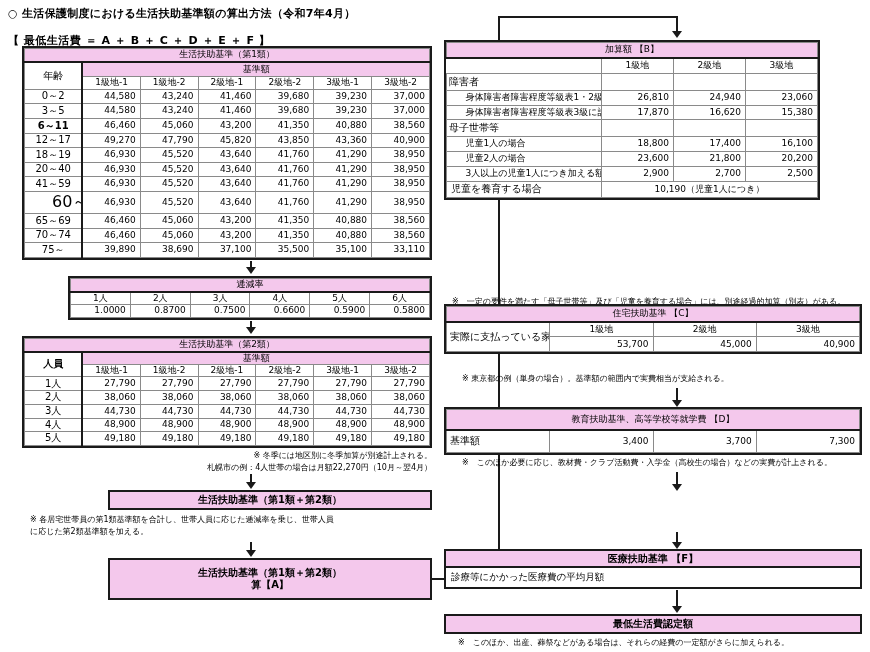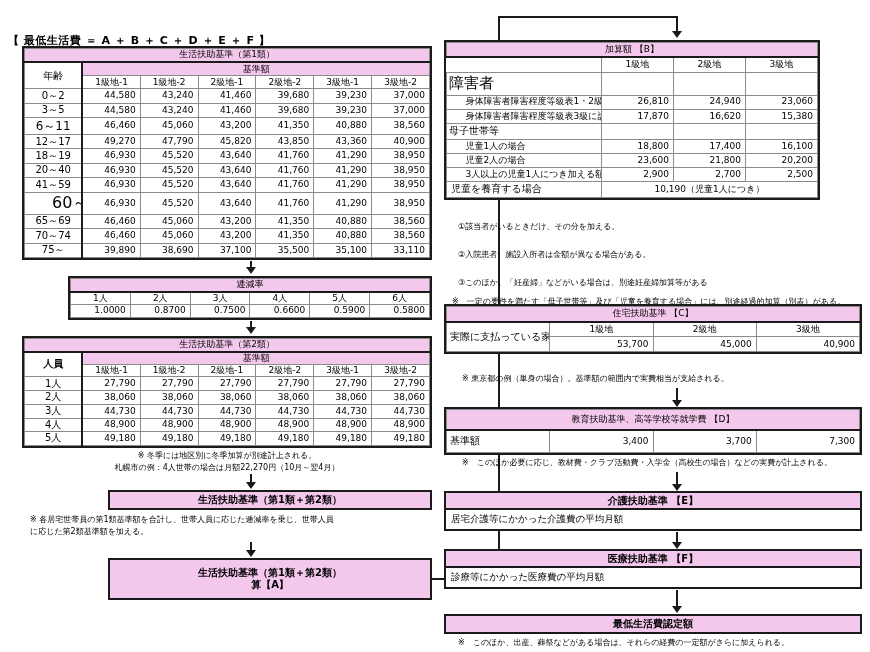--- a/index.html
+++ b/index.html
@@ -78,37 +78,38 @@
     background: #fff; font-size: 9.5px; padding: 2px 5px; line-height: 1.5;
   }
 
   
   .note {
     position: absolute;
     font-size: 8px;
     line-height: 1.45;
     white-space: pre-line;
   }
-  .note-c { text-align: center; }
+  .note-c { text-align: right; }
 
   
   .vline { position: absolute; background: #1a1a1a; width: 2px; }
   .arrowhead {
     position: absolute; width: 0; height: 0;
     border-left: 5px solid transparent;
     border-right: 5px solid transparent;
     border-top: 7px solid #1a1a1a;
   }
   .conn { position: absolute; background: #1a1a1a; }
 </style>
 </head>
 <body>
 
 <div class="page">
 
+  <div class="doc-title">○ 生活保護制度における生活扶助基準額の算出方法（令和7年4月）</div>
   <div class="formula">【 最低生活費 ＝ A ＋ B ＋ C ＋ D ＋ E ＋ F 】</div>
 
   <div class="tbl" id="tbl-class1" style="left:22px; top:46px; width:410px; height:214px;">
     <table class="grid">
       <tbody>
           <tr>
             <td class="hdr-pink" colspan="7">生活扶助基準（第1類）</td>
           </tr>
       <tr>
         <td class="ctr vmid" rowspan="2" style="width:62px; font-weight:normal; font-size:10px; border-right:2px solid #1a1a1a;">年齢</td>
@@ -136,21 +137,21 @@
           <tr>
             <td class="ctr" style="border-right: 2px solid rgb(26, 26, 26); font-size: 10px;">3～5</td>
             <td class="rgt">44,580</td>
             <td class="rgt">43,240</td>
             <td class="rgt">41,460</td>
             <td class="rgt">39,680</td>
             <td class="rgt">39,230</td>
             <td class="rgt">37,000</td>
           </tr>
           <tr>
-            <td class="ctr" style="border-right: 2px solid rgb(26, 26, 26); font-size: 12px;">6～11</td>
+            <td class="ctr" style="border-right: 2px solid rgb(26, 26, 26); font-size: 10px; font-weight: bold;">6～11</td>
             <td class="rgt">46,460</td>
             <td class="rgt">45,060</td>
             <td class="rgt">43,200</td>
             <td class="rgt">41,350</td>
             <td class="rgt">40,880</td>
             <td class="rgt">38,560</td>
           </tr>
           <tr>
             <td class="ctr" style="border-right: 2px solid rgb(26, 26, 26); font-size: 10px;">12～17</td>
             <td class="rgt">49,270</td>
@@ -374,21 +375,21 @@
             <td class="hdr-pink" colspan="5">加算額 【B】</td>
           </tr>
       <tr id="b-colhdr">
         <td style="border:none;"></td>
             <td style="border:none;"></td>
       <td class="ctr tiny">1級地</td>
             <td class="ctr tiny">2級地</td>
             <td class="ctr tiny">3級地</td>
           </tr>
       <tr>
-            <td class="lft" colspan="2" style="font-size:15px; padding-left:2px;">障害者</td>
+            <td class="lft" colspan="2" style="font-size:10px; padding-left:2px;">障害者</td>
           <td style="border-top:1px solid #8a8a8a;"></td>
             <td></td>
             <td></td>
           </tr>
       </tbody>
         <tbody id="b-group1">
           <tr>
             <td style="width: 16px; border-right: none;"></td>
             <td class="lft tiny" style="border-left: none;">身体障害者障害程度等級表1・2級に該当する者等</td>
             <td class="rgt">26,810</td>
@@ -436,27 +437,20 @@
         </tbody>
       <tbody>
           <tr>
         <td class="lft" colspan="2" style="font-size:10px; padding-left:4px;">児童を養育する場合</td>
         <td class="ctr" colspan="3">10,190（児童1人につき）</td>
       </tr>
     </tbody>
       </table>
   </div>
 
-  <div class="note" style="left:458px; top:206px; width:400px; line-height:1.75;">
-    <div>①該当者がいるときだけ、その分を加える。</div>
-    <div>②入院患者、施設入所者は金額が異なる場合がある。</div>
-    <div>③このほか、「妊産婦」などがいる場合は、別途妊産婦加算等がある</div>
-    <div>④児童とは、18歳になる日以後の最初の3月31日までの者。</div>
-    <div>⑤障害者加算と母子加算は原則併給できない。</div>
-  </div>
   <div class="note" style="left:452px; top:296px; width:410px;">※　一定の要件を満たす「母子世帯等」及び「児童を養育する場合」には、別途経過的加算（別表）がある。</div>
 
   <div class="vline" style="left:676px; top:306px; height:10px;"></div>
   <div class="arrowhead" style="left:672px; top:314px;"></div>
 
   <div class="tbl" id="tbl-c" style="left:444px; top:304px; width:418px; height:50px;">
     <table class="grid">
       <tbody>
           <tr>
             <td class="hdr-pink" colspan="4">住宅扶助基準 【C】</td>
@@ -495,24 +489,20 @@
       </tr>
     </tbody>
       </table>
   </div>
 
   <div class="note" style="left:462px; top:457px; width:400px;">※　このほか必要に応じ、教材費・クラブ活動費・入学金（高校生の場合）などの実費が計上される。</div>
 
   <div class="vline" style="left:676px; top:472px; height:14px;"></div>
   <div class="arrowhead" style="left:672px; top:484px;"></div>
 
-  <div class="tbl" style="left:444px; top:491px; width:418px; height:40px;">
-    <div class="titlebar">介護扶助基準 【E】</div>
-    <div class="bodybar">居宅介護等にかかった介護費の平均月額</div>
-  </div>
 
   <div class="vline" style="left:676px; top:532px; height:12px;"></div>
   <div class="arrowhead" style="left:672px; top:542px;"></div>
 
   <div class="tbl" style="left:444px; top:549px; width:418px; height:40px;">
     <div class="titlebar">医療扶助基準 【F】</div>
     <div class="bodybar">診療等にかかった医療費の平均月額</div>
   </div>
 
   <div class="vline" style="left:676px; top:590px; height:18px;"></div>

